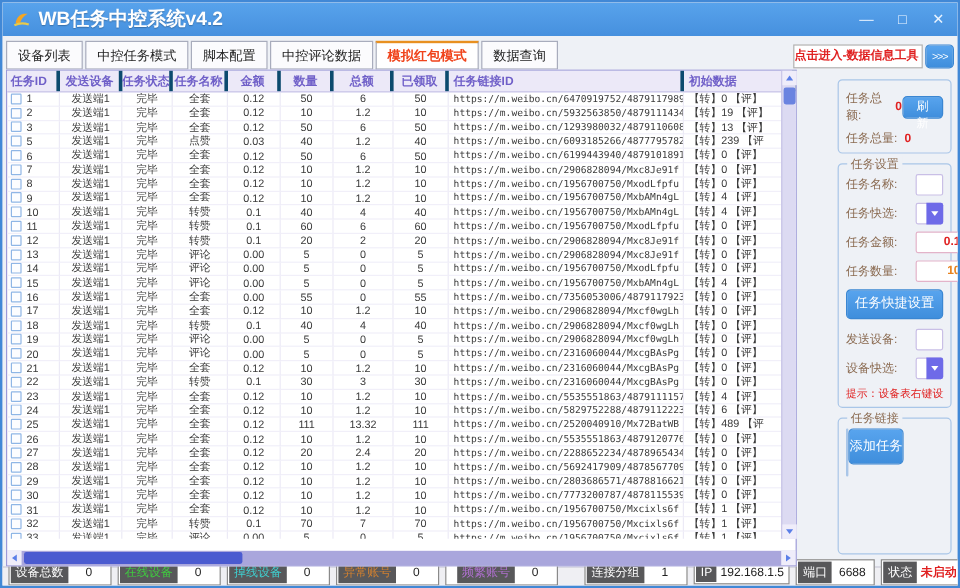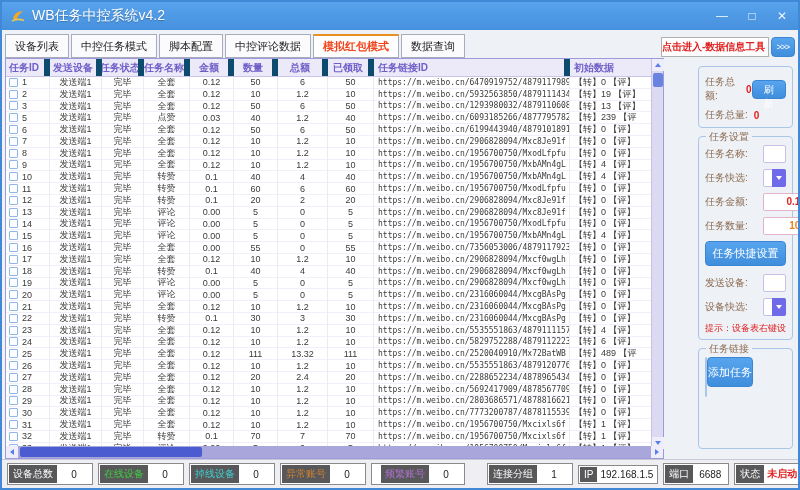--- a/index.html
+++ b/index.html
@@ -2,39 +2,39 @@
 <html><head>
 <meta charset="utf-8">
 <style>
   * { margin:0; padding:0; box-sizing:border-box; }
   html,body { width:800px; height:490px; font-family:"Liberation Sans","DejaVu Sans",sans-serif; }
   .window { width:800px; height:490px; border:2px solid #4188D6; background:#EEF1F6; display:flex; flex-direction:column; overflow:hidden; }
 
   
   .titlebar { height:28px; background:linear-gradient(180deg,#58A3EC,#4690DE); display:flex; align-items:center; padding:0 8px; flex:none; }
   .app-icon { width:16px; height:16px; margin-right:6px; }
-  .title-text { color:#FFFFFF; font-size:14px; font-weight:normal; text-shadow:0 1px 1px rgba(0,0,0,.25); }
+  .title-text { color:#FFFFFF; font-size:16px; font-weight:bold; text-shadow:0 1px 1px rgba(0,0,0,.25); }
   .win-controls { margin-left:auto; display:flex; gap:14px; color:#EAF4FF; font-size:12px; }
   .win-btn { width:16px; text-align:center; cursor:default; }
 
   
   .strip { height:28px; flex:none; display:flex; align-items:flex-end; padding:0 3px; }
   .tabs { display:flex; align-items:flex-end; flex:1; }
   .tab { font-size:11px; color:#222; background:#FBFBFD; border:1px solid #A8ACBC; padding:4px 9px 3px; margin-right:2px; white-space:nowrap; }
   .tab.active { color:#F0441C; font-weight:bold; background:#FFFFFF; border-top:2px solid #E89020; padding-top:3px; }
   .tools { width:134px; flex:none; display:flex; gap:2px; align-items:center; margin-bottom:1px; }
   .tool-box { flex:1; height:20px; line-height:18px; background:#FFFFFF; border:1px solid #B0B0B0; color:#E02020; font-weight:bold; font-size:10px; text-align:left; white-space:nowrap; overflow:hidden; }
   .btn-blue { background:linear-gradient(180deg,#58A4EE,#3F8EDC); border:1px solid #3A86D2; border-radius:4px; color:#FFFFFF; text-align:center; cursor:default; }
   .tool-more { width:24px; height:20px; font-size:9px; line-height:18px; letter-spacing:-1px; }
 
   
   .main { flex:1; display:flex; padding:0 3px; min-height:0; }
   .table-wrap { width:659px; flex:none; background:#FFFFFF; border:1px solid #9C9AD8; position:relative; }
   .thead { height:18px; display:flex; background:#ECE9F8; border-bottom:1px solid #C9C5E8; }
-  .th { font-size:10px; font-weight:bold; color:#6F5FC8; display:flex; align-items:center; justify-content:center; border-right:6px solid #0c4a6e; white-space:nowrap; overflow:hidden; flex:none; }
+  .th { font-size:10px; font-weight:bold; color:#6F5FC8; display:flex; align-items:center; justify-content:center; border-right:3px solid #0c4a6e; white-space:nowrap; overflow:hidden; flex:none; }
   .tbody { height:372px; overflow:hidden; }
   .tr { display:flex; height:11.8px; }
   .td { font-size:9px; color:#3A3A3A; display:flex; align-items:center; justify-content:center; border-right:1px solid #ECEAF6; border-bottom:1px solid #F1EFF9; white-space:nowrap; overflow:hidden; flex:none; }
   .col-id { width:44px; justify-content:flex-start; padding-left:3px; }
   .col-device { width:52px; } .col-status { width:42px; } .col-name { width:46px; }
   .col-amount { width:44px; } .col-count { width:44px; } .col-total { width:50px; } .col-received { width:46px; }
   .col-link { width:196px; justify-content:flex-start; padding-left:4px; font-family:"DejaVu Sans Mono","Liberation Mono",monospace; font-size:8px; }
   .col-init { flex:1; width:auto; justify-content:flex-start; padding-left:4px; }
   .th.col-link, .th.col-init { font-family:"Liberation Sans","DejaVu Sans",sans-serif; font-size:10px; }
   .cb { width:9px; height:9px; border:1px solid #8FB6E6; background:#FCFDFF; border-radius:1px; display:inline-block; margin-right:4px; flex:none; }
@@ -72,21 +72,21 @@
   .link-group { flex:1; display:flex; flex-direction:row; }
   .link-area { height:40px; background:#FFFFFF; border:1px solid #A9C6E8; border-radius:3px; margin-bottom:8px; }
   .btn-add { height:30px; line-height:28px; font-size:11px; }
   .summary-row { display:flex; align-items:center; margin-bottom:5px; }
   .summary-row:last-child { margin-bottom:1px; }
   .sum-label { font-size:10px; color:#8A6A50; }
   .sum-val { font-size:10px; font-weight:bold; color:#E02020; margin-left:6px; }
   .btn-refresh { margin-left:auto; padding:2px 8px; font-size:10px; height:19px; line-height:14px; }
 
   
-  .statusbar { height:29px; flex:none; background:#EFEFF3; border-top:1px solid #C8C8D8; display:flex; align-items:center; padding:0 5px; }
+  .statusbar { height:16px; flex:none; background:#EFEFF3; border-top:1px solid #C8C8D8; display:flex; align-items:flex-end; padding:0 5px; }
   .status-items { display:flex; align-items:center; }
   .sgroup { border:1px solid #8A8A8A; background:#FFFFFF; display:flex; padding:1px; margin-right:5px; }
   .sgroup:nth-child(6) { margin-left:17px; }
   .slabel { background:#58585A; color:#FFF; padding:2px 4px; font-size:10px; white-space:nowrap; }
   .svalue { min-width:34px; text-align:center; font-size:10px; color:#222; padding:2px 3px; align-self:center; white-space:nowrap; }
   .btn-start { margin-left:auto; width:76px; height:22px; line-height:20px; font-size:11px; }
 </style>
 </head>
 <body>
 

